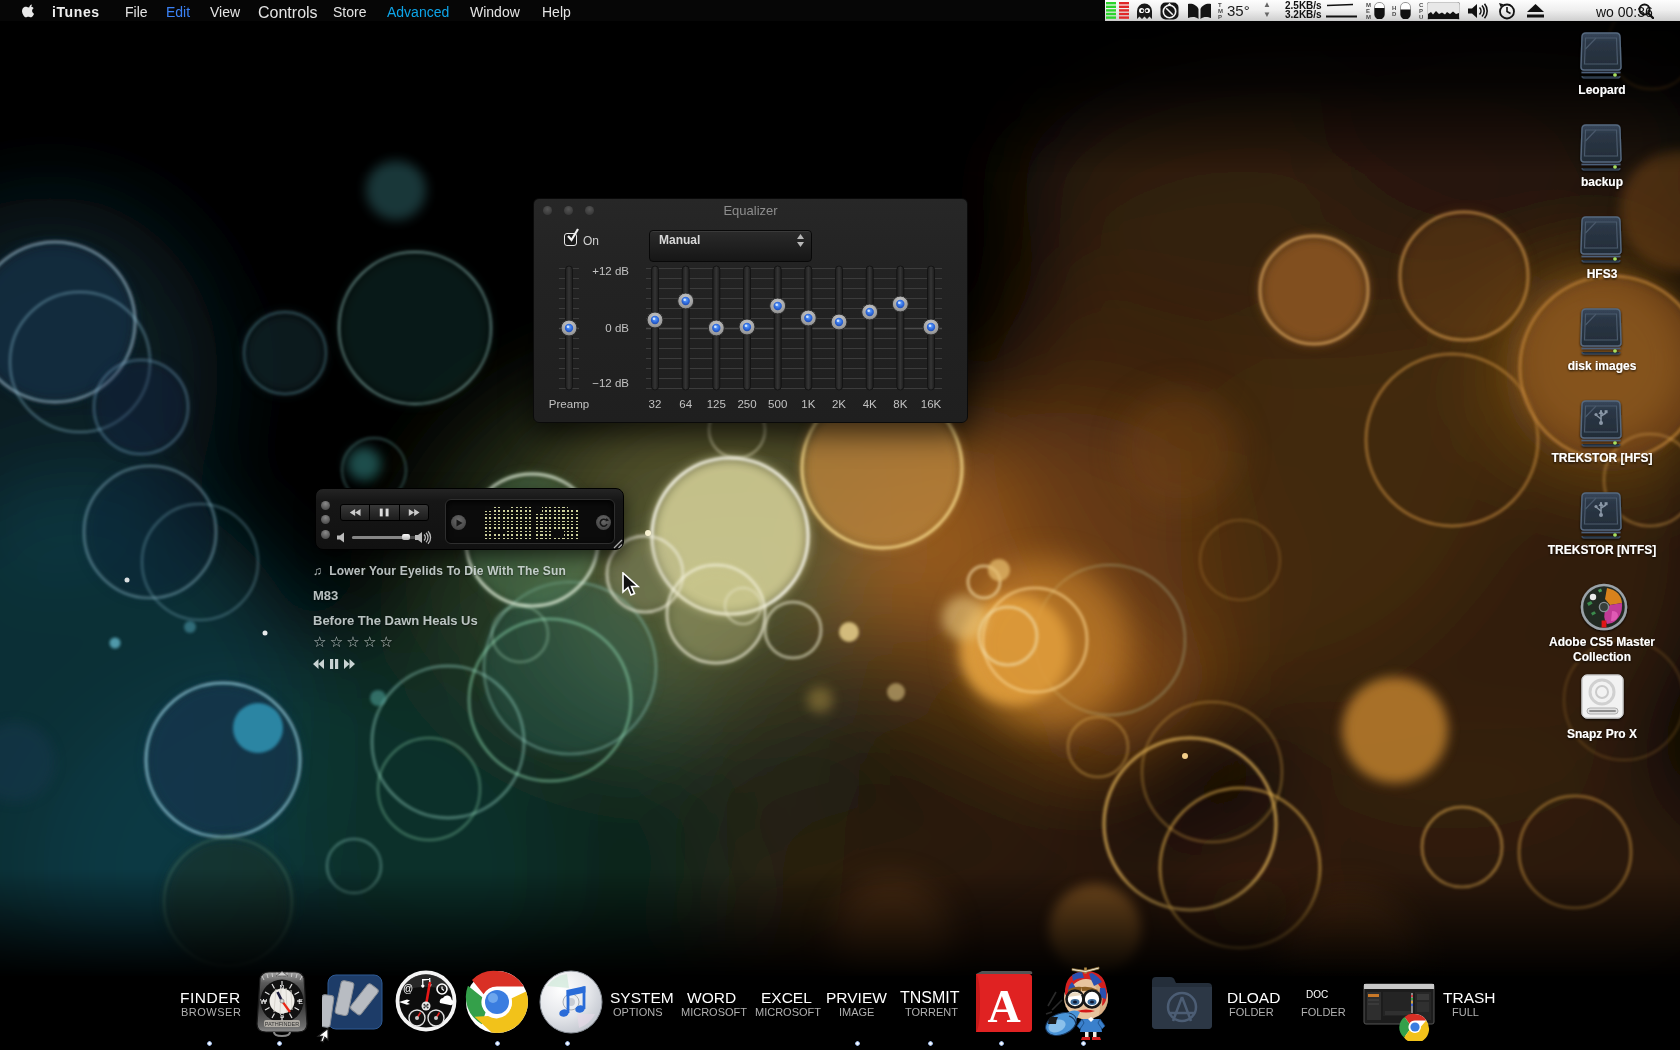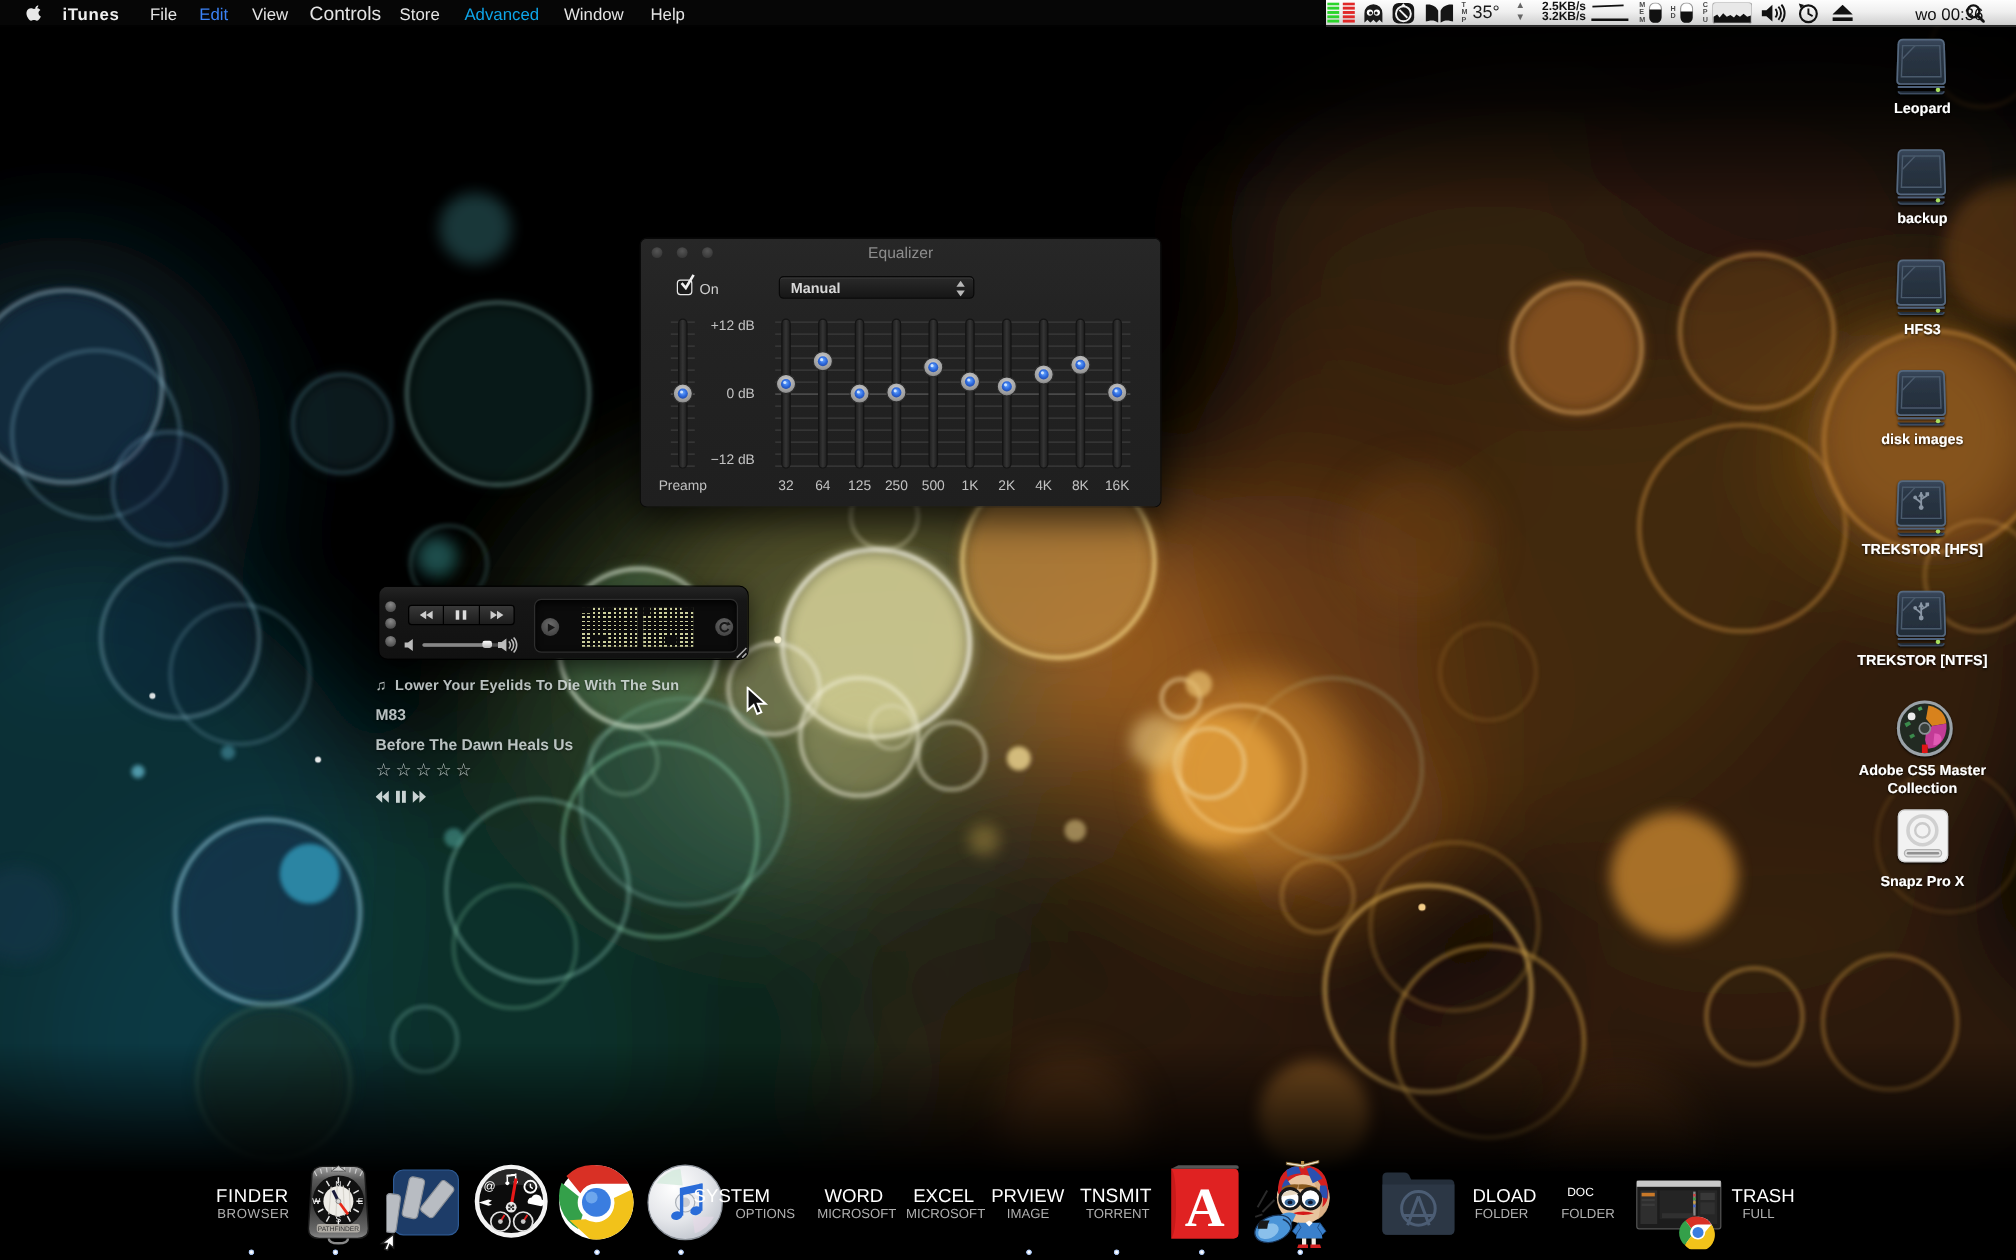--- a/index.html
+++ b/index.html
@@ -260,21 +260,21 @@
  <div class="abs" style="left:9px;top:7px;width:9px;height:9px;border-radius:50%;background:radial-gradient(circle at 50% 35%,#555,#2e2e2e);"></div>
  <div class="abs" style="left:30px;top:7px;width:9px;height:9px;border-radius:50%;background:radial-gradient(circle at 50% 35%,#555,#2e2e2e);"></div>
  <div class="abs" style="left:51px;top:7px;width:9px;height:9px;border-radius:50%;background:radial-gradient(circle at 50% 35%,#555,#2e2e2e);"></div>
 
  <div class="abs" style="left:30px;top:34px;width:13px;height:13px;background:#1a1a1a;border:1.5px solid #e8e8e8;border-radius:3px;"></div>
  <svg class="abs" style="left:31px;top:28px" width="16" height="16" viewBox="0 0 16 16">
         <path d="M3,9 L6.5,13 L13,2" stroke="#f0f0f0" stroke-width="2.2" fill="none"></path>
       </svg>
  <div class="abs" style="left:49px;top:35px;color:#cfcfcf;font-size:12px;">On</div>
 
- <div class="abs" style="left:115px;top:31px;width:163px;height:19px;background:linear-gradient(#2a2a2a,#161616);border:1px solid #080808;border-radius:4px;box-shadow:inset 0 1px 0 rgba(255,255,255,0.08);">
+ <div class="abs" style="left:115px;top:31px;width:163px;height:32px;background:linear-gradient(#2a2a2a,#161616);border:1px solid #080808;border-radius:4px;box-shadow:inset 0 1px 0 rgba(255,255,255,0.08);">
   <div class="abs" style="left:9px;top:2px;color:#d8d8d8;font-size:12px;font-weight:bold;">Manual</div>
   <svg class="abs" style="right:6px;top:3px" width="9" height="13" viewBox="0 0 9 13">
           <path d="M4.5,0 L8,5 L1,5 Z" fill="#b8b8b8"></path>
           <path d="M4.5,13 L8,8 L1,8 Z" fill="#b8b8b8"></path>
         </svg>
  </div>
 
  <svg class="abs" style="left:0;top:0" width="435" height="225" viewBox="0 0 435 225">
   <defs>
    <linearGradient id="tr" x1="0" y1="0" x2="1" y2="0">
@@ -678,21 +678,21 @@
   <circle cx="34" cy="34" r="8" fill="#eceef2" stroke="#aab0b8" stroke-width="1"></circle>
   <circle cx="34" cy="34" r="4" fill="#c8ccd4"></circle>
   <g transform="translate(1,0)">
    <ellipse cx="26" cy="45" rx="4.8" ry="3.6" fill="#2a6cd8" transform="rotate(-14 26 45)"></ellipse>
    <ellipse cx="42" cy="41" rx="4.8" ry="3.6" fill="#2a6cd8" transform="rotate(-14 42 41)"></ellipse>
    <rect x="28.6" y="22" width="2.8" height="23" fill="#2a6cd8"></rect>
    <rect x="44.6" y="18.5" width="2.8" height="22.5" fill="#2a6cd8"></rect>
    <path d="M28.6,22 L47.4,18 L47.4,24.5 L28.6,28.5 Z" fill="#2a6cd8"></path>
   </g>
  </svg>
- <div class="abs" style="left:578px;top:24px;font-size:15.5px;">SYSTEM</div>
+ <div class="abs" style="left:610px;top:24px;font-size:15.5px;">SYSTEM</div>
  <div class="abs" style="left:613px;top:41px;font-size:11px;color:#b0b0b0;">OPTIONS</div>
  <div class="abs" style="left:687px;top:24px;font-size:15.5px;">WORD</div>
  <div class="abs" style="left:681px;top:41px;font-size:11px;color:#b0b0b0;">MICROSOFT</div>
  <div class="abs" style="left:761px;top:24px;font-size:15.5px;">EXCEL</div>
  <div class="abs" style="left:755px;top:41px;font-size:11px;color:#b0b0b0;">MICROSOFT</div>
  <div class="abs" style="left:826px;top:24px;font-size:15.5px;">PRVIEW</div>
  <div class="abs" style="left:839px;top:41px;font-size:11px;color:#b0b0b0;">IMAGE</div>
  <div class="abs" style="left:900px;top:24px;font-size:16px;">TNSMIT</div>
  <div class="abs" style="left:905px;top:41px;font-size:11px;color:#b0b0b0;">TORRENT</div>
 

